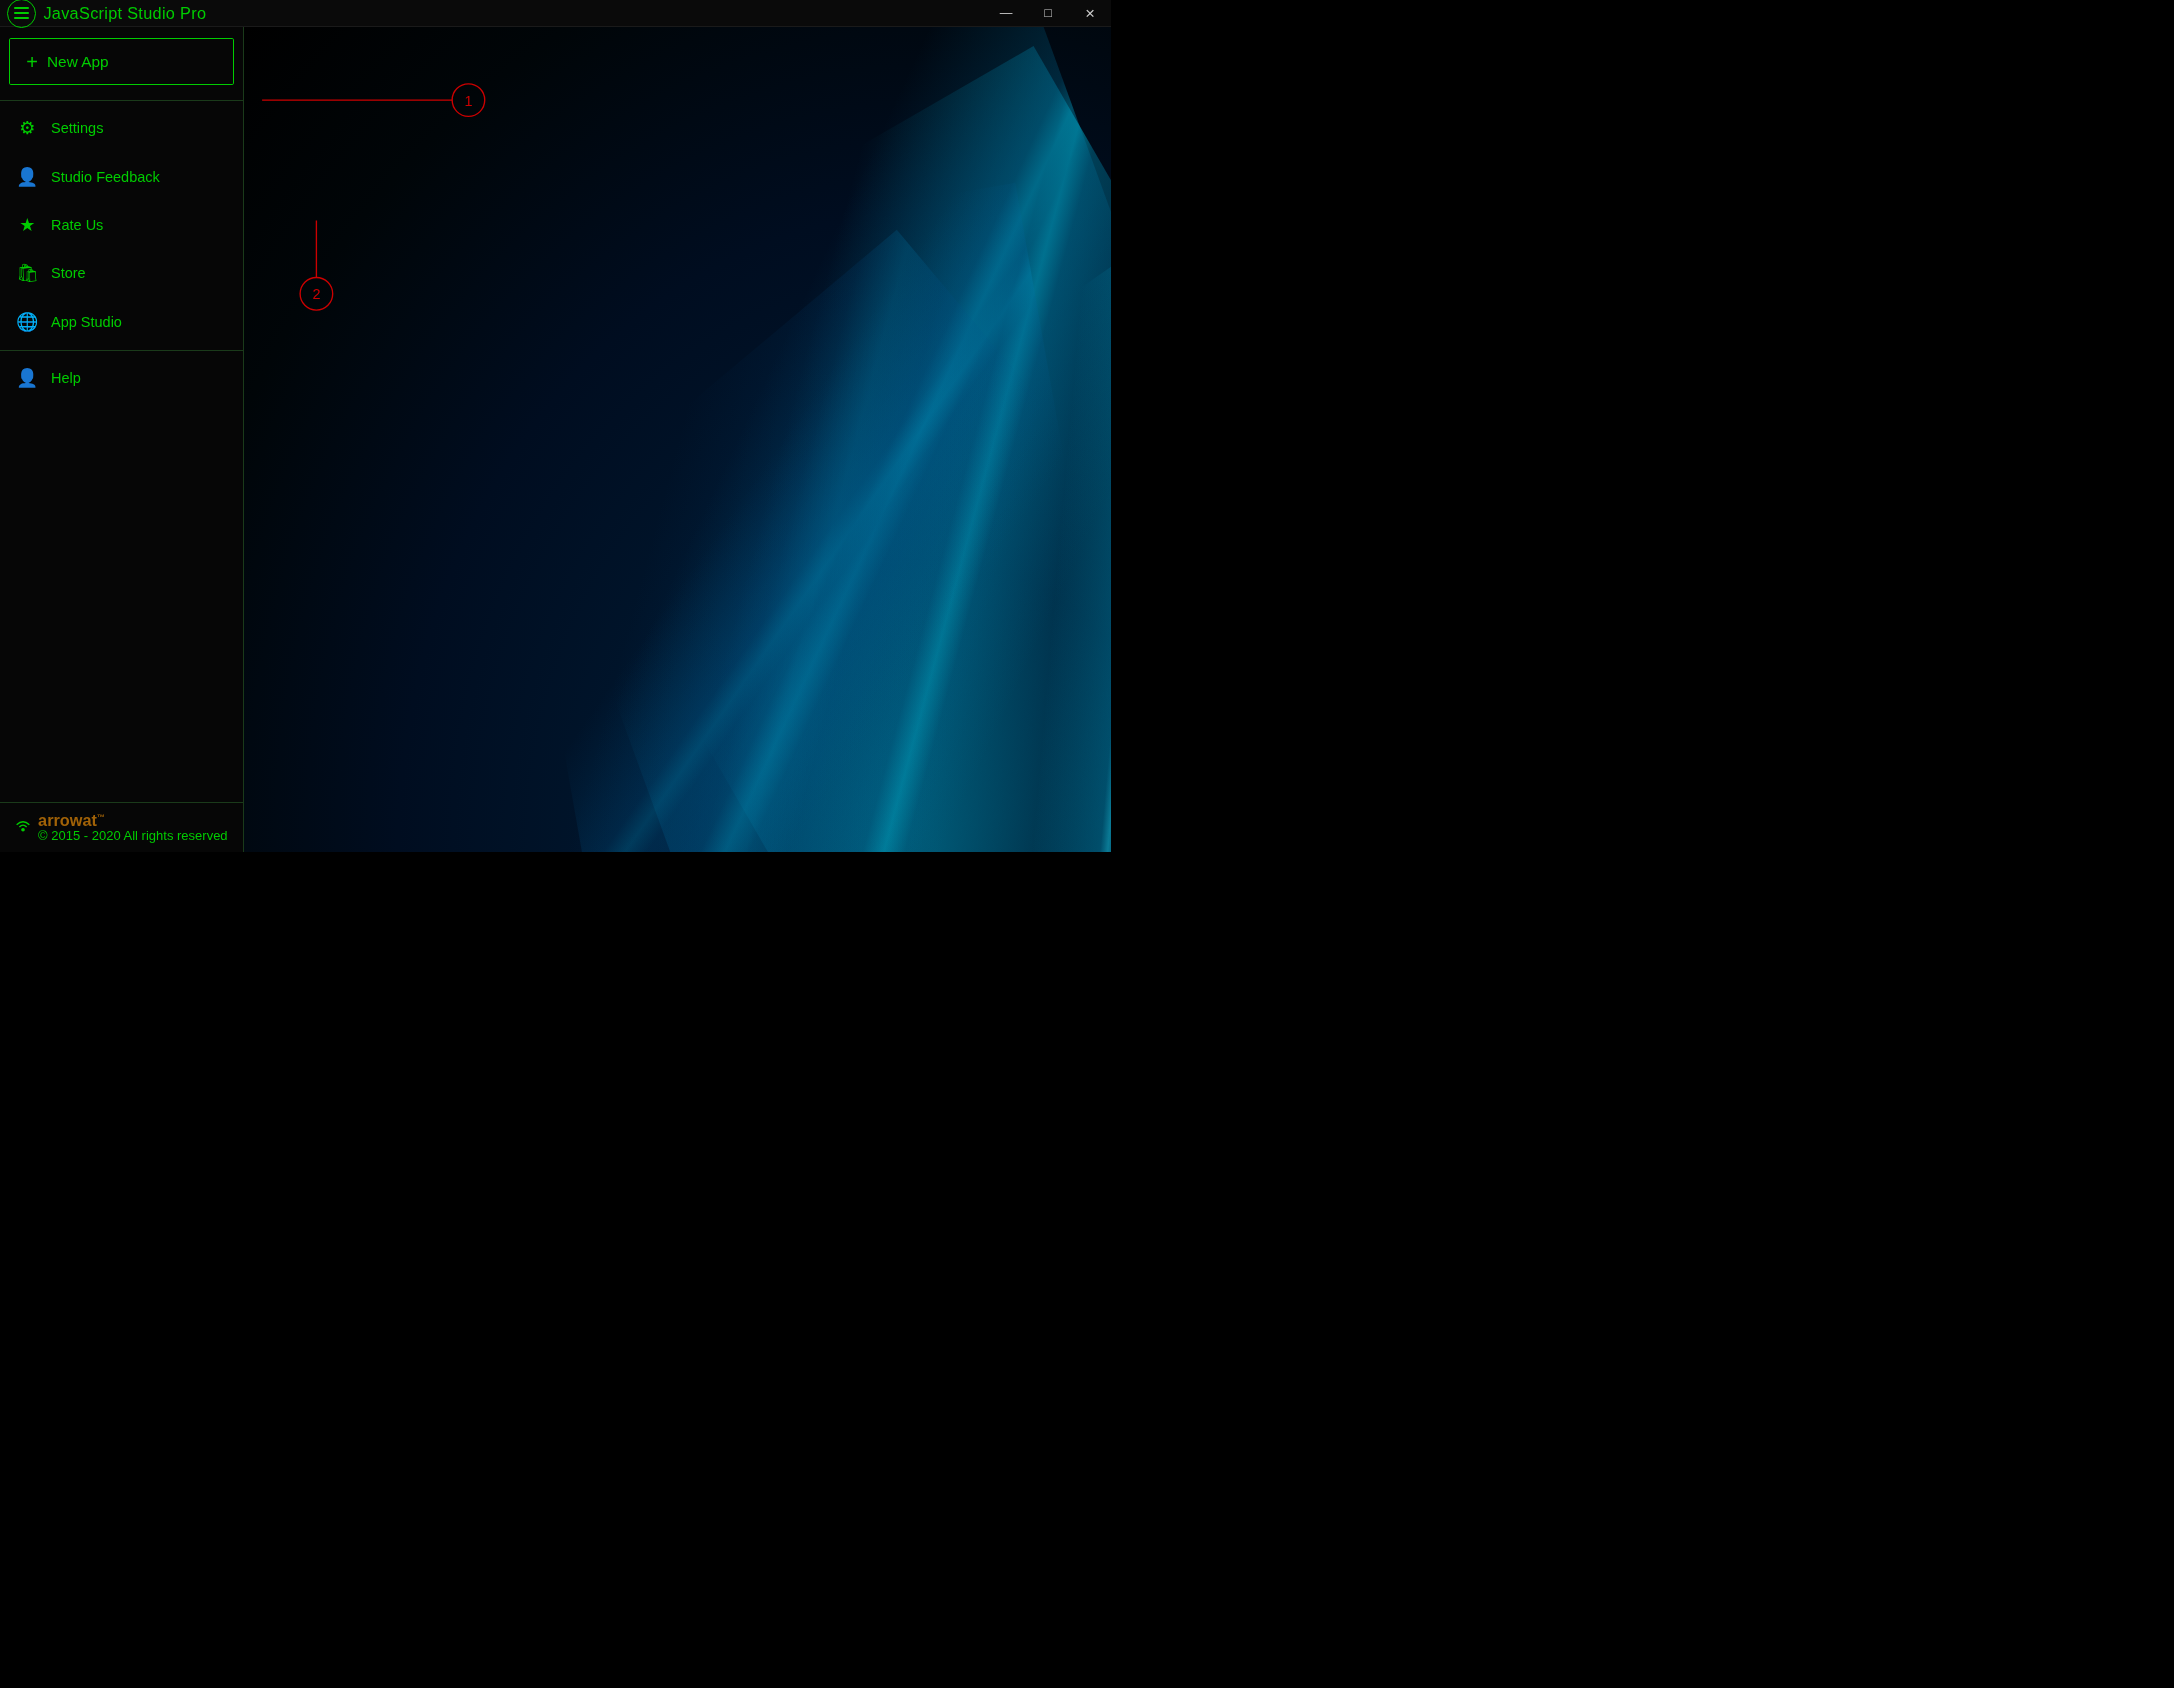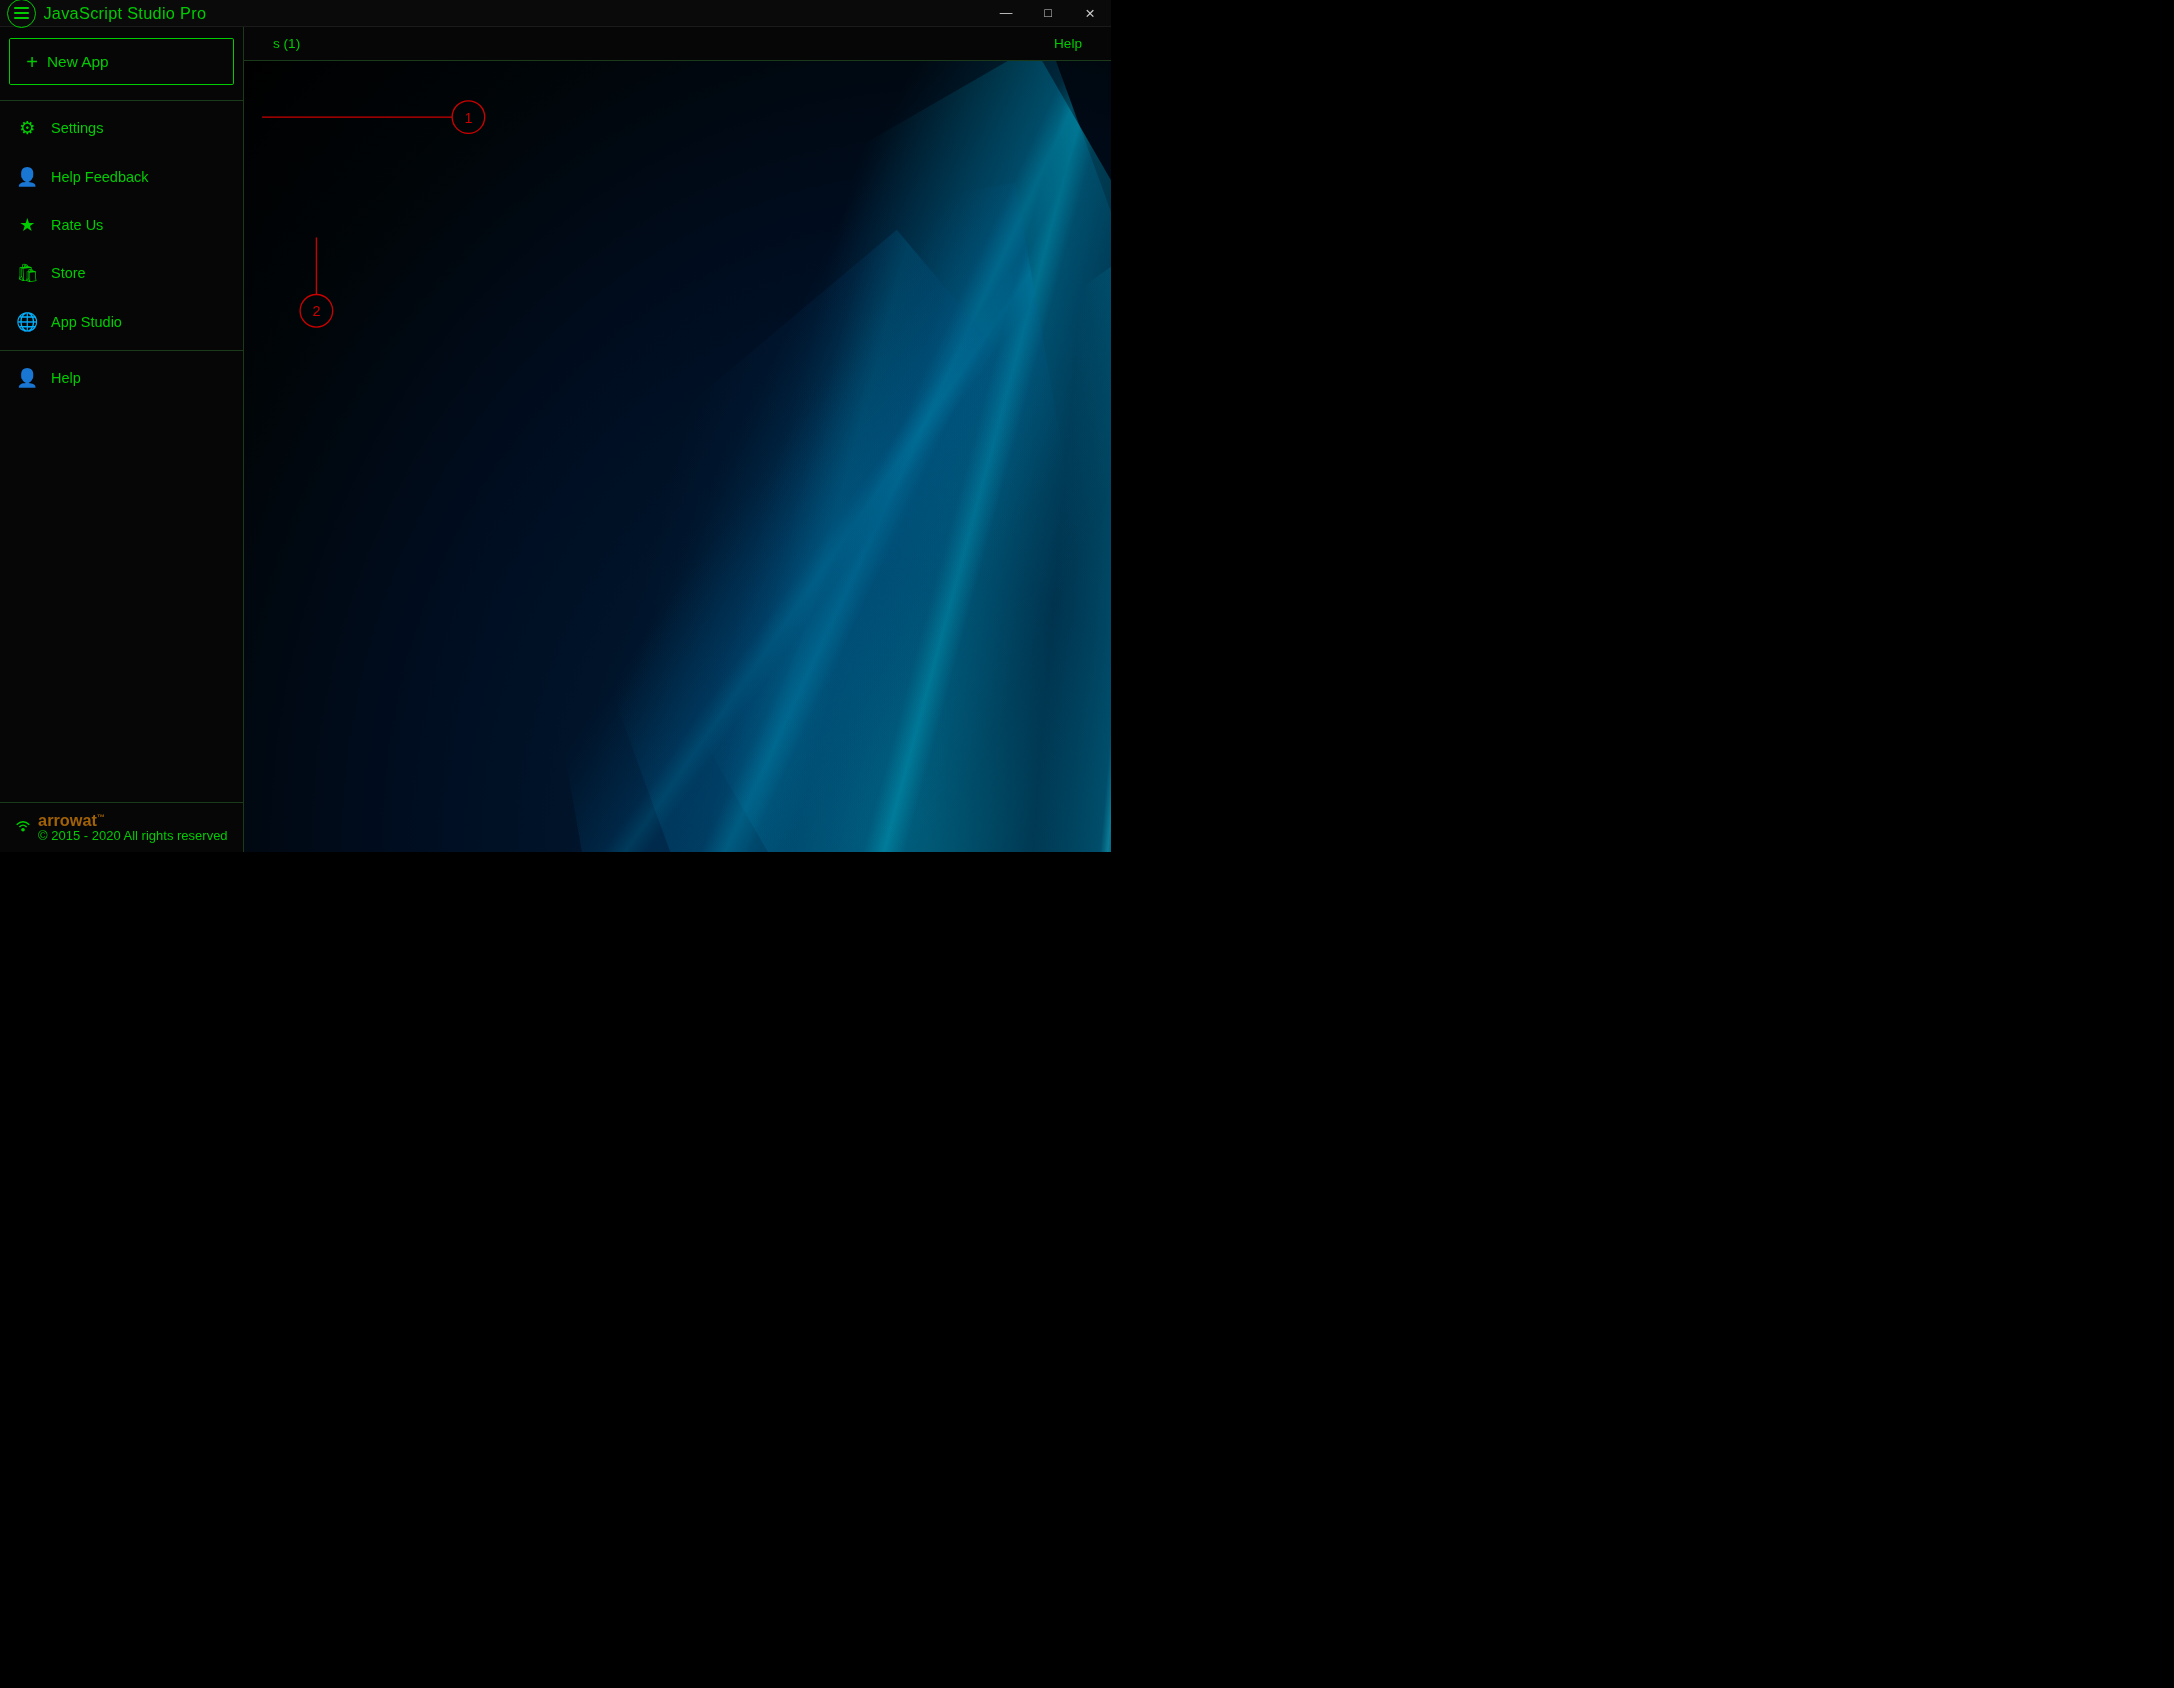--- a/index.html
+++ b/index.html
@@ -306,21 +306,21 @@
 
     <div class="sidebar-divider"></div>
 
     <div class="sidebar-item">
       <span class="sidebar-icon">⚙</span>
       <span>Settings</span>
     </div>
 
     <div class="sidebar-item">
       <span class="sidebar-icon">👤</span>
-      <span>Help Feedback</span>
+      <span>Studio Feedback</span>
     </div>
 
     <div class="sidebar-item">
       <span class="sidebar-icon">★</span>
       <span>Rate Us</span>
     </div>
 
     <div class="sidebar-item">
       <span class="sidebar-icon">🛍</span>
       <span>Store</span>
@@ -352,26 +352,20 @@
           </span>
           <span class="arrowat-copy">© 2015 - 2020 All rights reserved</span>
         </div>
       </div>
     </div>
 
   </div>
 
   <div class="content-area">
 
-    <div class="menu-bar">
-      <div class="menu-items">
-        <span class="menu-item">s (1)</span>
-        <span class="menu-item menu-item-help">Help</span>
-      </div>
-    </div>
 
     <div class="bg-area">
       <div class="bg-canvas"></div>
       <div class="streak streak1"></div>
       <div class="streak streak2"></div>
       <div class="streak streak3"></div>
       <div class="streak streak4"></div>
       <div class="streak streak5"></div>
 
       <svg class="annotations-svg" viewBox="0 0 958 874" width="867" height="791">

